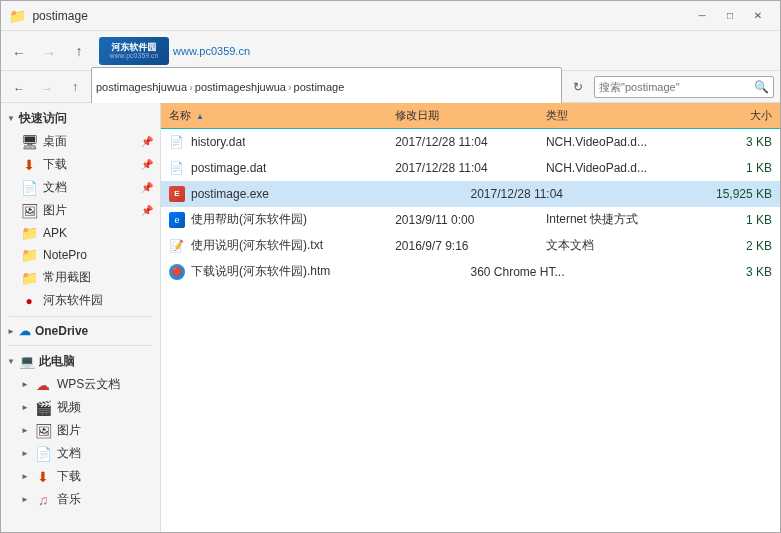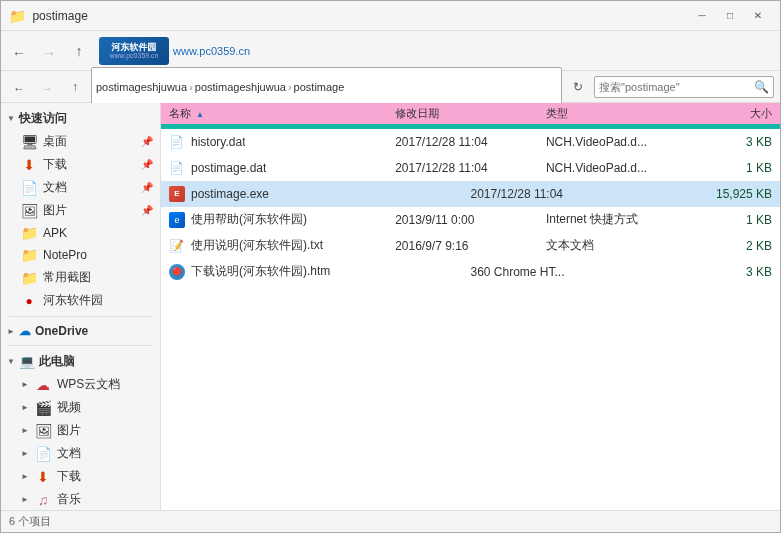--- a/index.html
+++ b/index.html
@@ -287,22 +287,22 @@
       display: flex;
       flex-direction: column;
       overflow: hidden;
     }
 
     .column-headers {
       display: flex;
       align-items: center;
       padding: 0 8px;
       height: 26px;
-      border-bottom: 5px solid #14b8a6;
-      background: #f9a8d4;
+      border-bottom: 1px solid #14b8a6;
+      background: #fdba74;
     }
 
     .col-name { flex: 3; font-size: 11px; color: #333; font-weight: 500; cursor: pointer; }
     .col-date { flex: 2; font-size: 11px; color: #333; font-weight: 500; cursor: pointer; }
     .col-type { flex: 2; font-size: 11px; color: #333; font-weight: 500; cursor: pointer; }
     .col-size { flex: 1; font-size: 11px; color: #333; font-weight: 500; cursor: pointer; text-align: right; }
 
     .col-sort-indicator {
       font-size: 8px;
       color: #1a6bb5;
@@ -659,16 +659,13 @@
             <span class="file-name-text">下载说明(河东软件园).htm</span>
           </div>
           <div class="file-type">360 Chrome HT...</div>
           <div class="file-size">3 KB</div>
         </div>
 
       </div>
     </div>
   </div>
 
-  <div class="status-bar">
-    <span>6 个项目</span>
-  </div>
 </div>
 
 </body></html>

